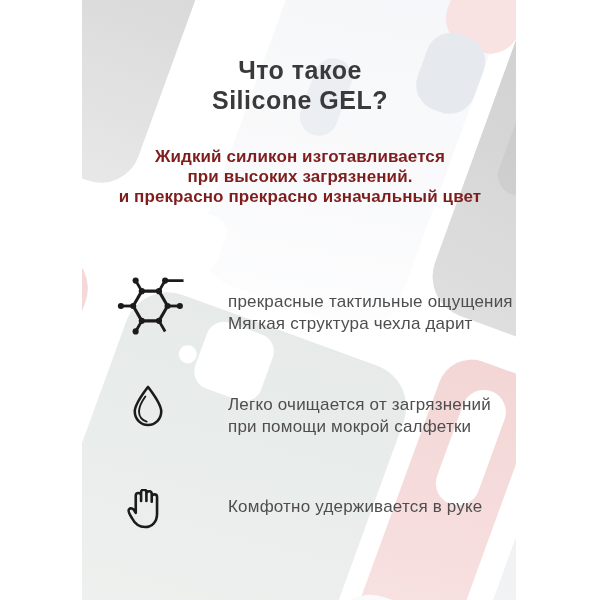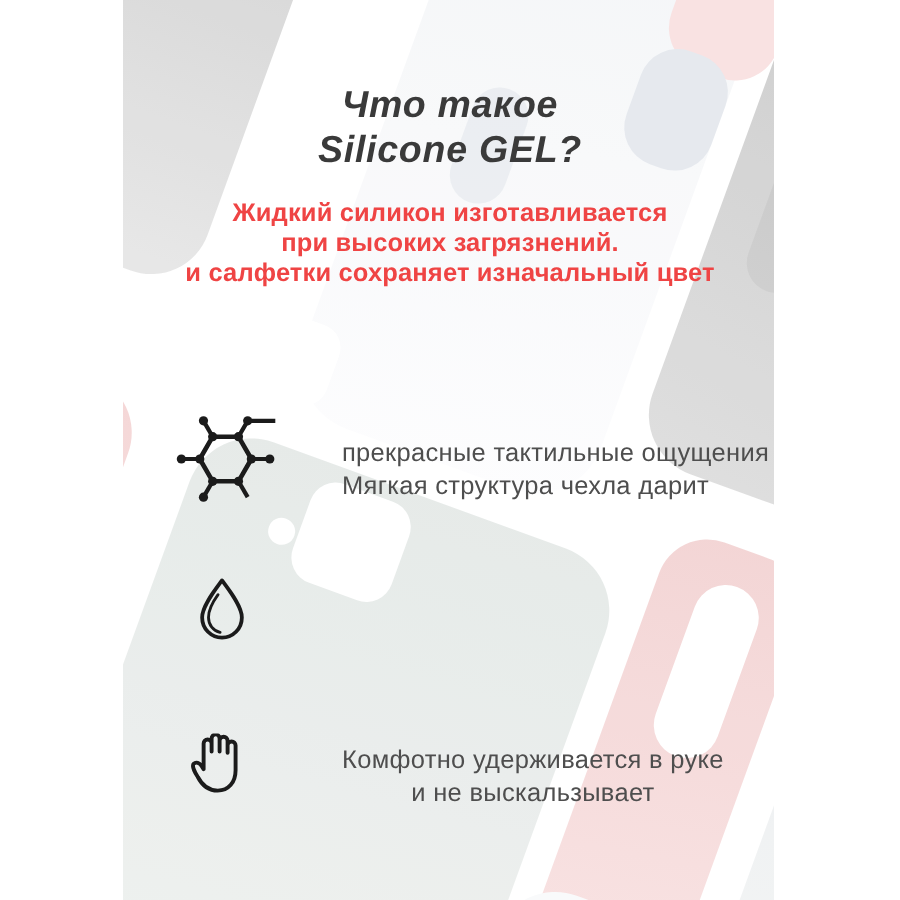--- a/index.html
+++ b/index.html
@@ -40,24 +40,24 @@
   .blob-pink  { left:540px; top:175px; width:75px; height:80px; border-radius:30px; background:#f8dede; }
   .blob-blue  { left:535px; top:245px; width:60px; height:80px; border-radius:26px; background:#e2e6ec; }
   .sq-float   { left:356px; top:500px; width:54px; height:56px; border-radius:16px; background:#ffffff; }
   .case-front { left:640px; top:800px; width:150px; height:260px; border-radius:42px; background:#f9fafb; }
   .photo-soft { position:absolute; inset:0; background:rgba(255,255,255,0.14); }
   
   .title {
     position:absolute; left:0; top:55px; width:600px; text-align:center;
     font-size:25px; line-height:30px; font-weight:700; color:#3a3a3a; letter-spacing:0.5px;
   }
-  .title span { display:block; white-space:nowrap;font-style:italic; }
+  .title span { display:block; white-space:nowrap; }
   .intro {
-    position:absolute; left:0; top:132px; width:600px; text-align:center;
-    font-size:17px; line-height:20px; font-weight:700; color:#ef4444; letter-spacing:0.1px;
+    position:absolute; left:0; top:147px; width:600px; text-align:center;
+    font-size:17px; line-height:20px; font-weight:700; color:#7f1d1d; letter-spacing:0.1px;
   }
   .intro span { display:block; white-space:nowrap; }
   .feat-text {
     position:absolute; font-size:17px; line-height:22px; font-weight:400;
     color:#4e4e4e; letter-spacing:0.2px;
   }
   .feat-text span { display:block; white-space:nowrap; }
   .icon { position:absolute; }
   .icon path, .icon circle.ring { fill:none; stroke:#1b1b1b; }
   .icon .dot { fill:#1b1b1b; stroke:none; }
@@ -94,21 +94,21 @@
   </div>
 
   <div class="title">
     <span>Что такое</span>
     <span>Silicone GEL?</span>
   </div>
 
   <div class="intro">
     <span>Жидкий силикон изготавливается</span>
     <span>при высоких загрязнений.</span>
-    <span>и салфетки сохраняет изначальный цвет</span>
+    <span>и прекрасно прекрасно изначальный цвет</span>
   </div>
 
   <svg class="icon" style="left:116px;top:275px;" width="70" height="62" viewBox="2 7 57 50">
     <path d="M44 32 L37 19.9 L23 19.9 L16 32 L23 44.1 L37 44.1 Z" stroke-width="2.5" stroke-linejoin="round"></path>
     <path d="M16 32 L6 32" stroke-width="2.3"></path>
     <path d="M23 19.9 L18 11.3" stroke-width="2.3"></path>
     <path d="M23 44.1 L18 52.7" stroke-width="2.3"></path>
     <path d="M37 44.1 L42 52.7" stroke-width="2.3"></path>
     <path d="M44 32 L54 32" stroke-width="2.3"></path>
     <path d="M37 19.9 L42 11.3 L57 11.3" stroke-width="2.3" stroke-linejoin="round"></path>
@@ -126,22 +126,25 @@
   </svg>
   <div class="feat-text" style="left:228px;top:291px;">
     <span>прекрасные тактильные ощущения</span>
     <span>Мягкая структура чехла дарит</span>
   </div>
 
   <svg class="icon" style="left:130px;top:384px;" width="36" height="44" viewBox="7 3 34 41">
     <path d="M24 5.5 C20 11 11.5 21.5 11.5 28.8 C11.5 35.9 17.1 41.5 24 41.5 C30.9 41.5 36.5 35.9 36.5 28.8 C36.5 21.5 28 11 24 5.5 Z" stroke-width="2.4" stroke-linejoin="round"></path>
     <path d="M21.5 14.5 C17.5 20 15.5 24.5 15.5 28.8 C15.5 33.5 18.5 37.2 22.8 38.2" stroke-width="1.8" stroke-linecap="round"></path>
   </svg>
+  <div class="feat-text" style="left:228px;top:394px;">
+    <span>Легко очищается от загрязнений</span>
+    <span>при помощи мокрой салфетки</span>
+  </div>
 
   <svg class="icon" style="left:126px;top:489px;" width="34" height="41" viewBox="6 8 30 36">
     <path d="M11.2 33.5 C9.2 30.5 7.6 26.9 8.8 25.7 C10 24.4 12.3 25.1 13.5 27.1 L14.6 28.9 L14.6 13.8 A2.35 2.35 0 0 1 19.3 13.8 L19.3 18.5 L19.3 10.8 A2.35 2.35 0 0 1 24 10.8 L24 18.5 L24 12.2 A2.35 2.35 0 0 1 28.7 12.2 L28.7 19.2 L28.7 15 A2.35 2.35 0 0 1 33.4 15 L33.4 29.5 C33.4 36.8 29.1 41.5 22.9 41.5 C17.6 41.5 14 39 11.2 33.5 Z" stroke-width="2.3" stroke-linejoin="round" stroke-linecap="round"></path>
   </svg>
   <div class="feat-text" style="left:228px;top:496px;text-align:center;">
     <span>Комфотно удерживается в руке</span>
-    <span>и не выскальзывает</span>
   </div>
 
 </div>
 
 </body></html>

